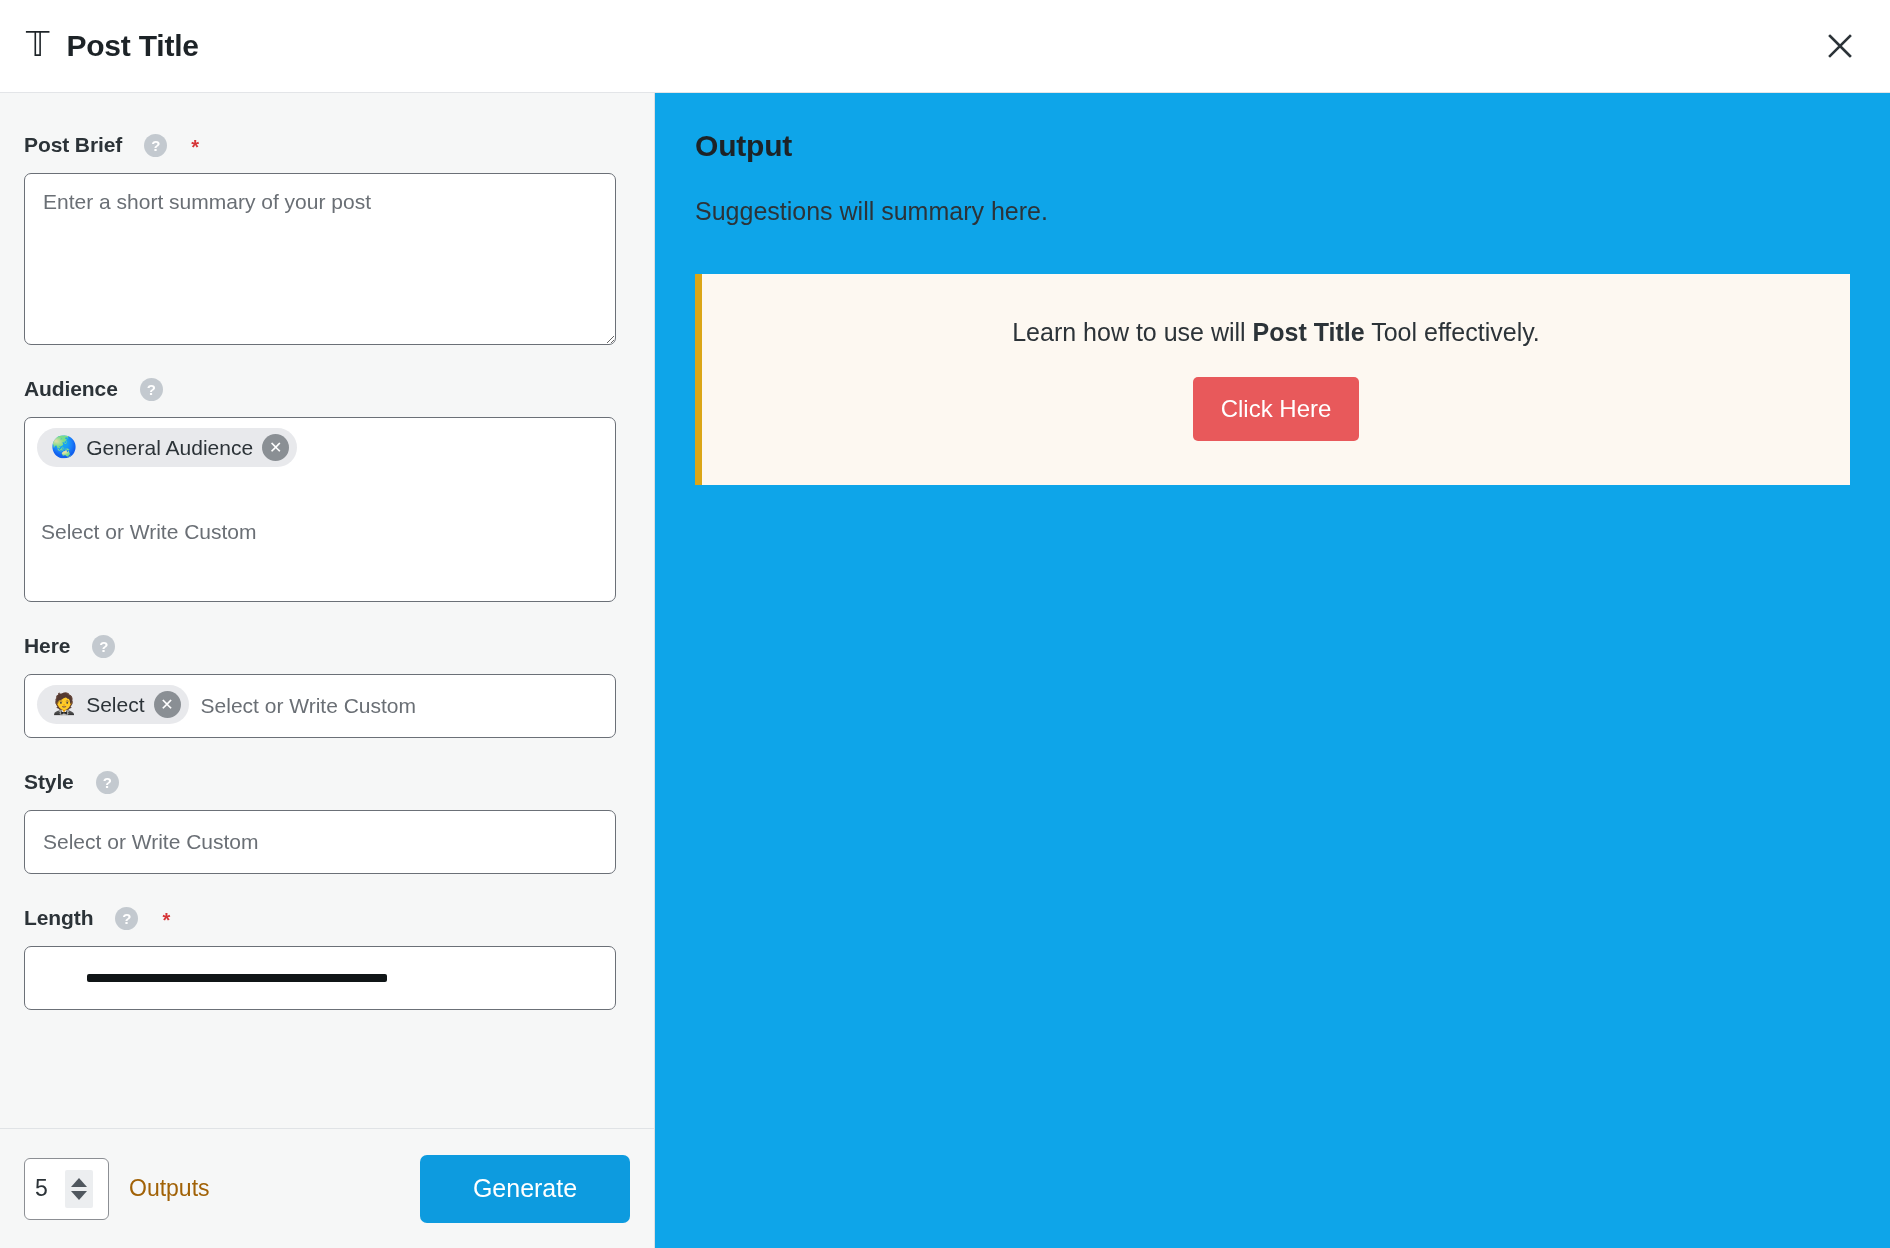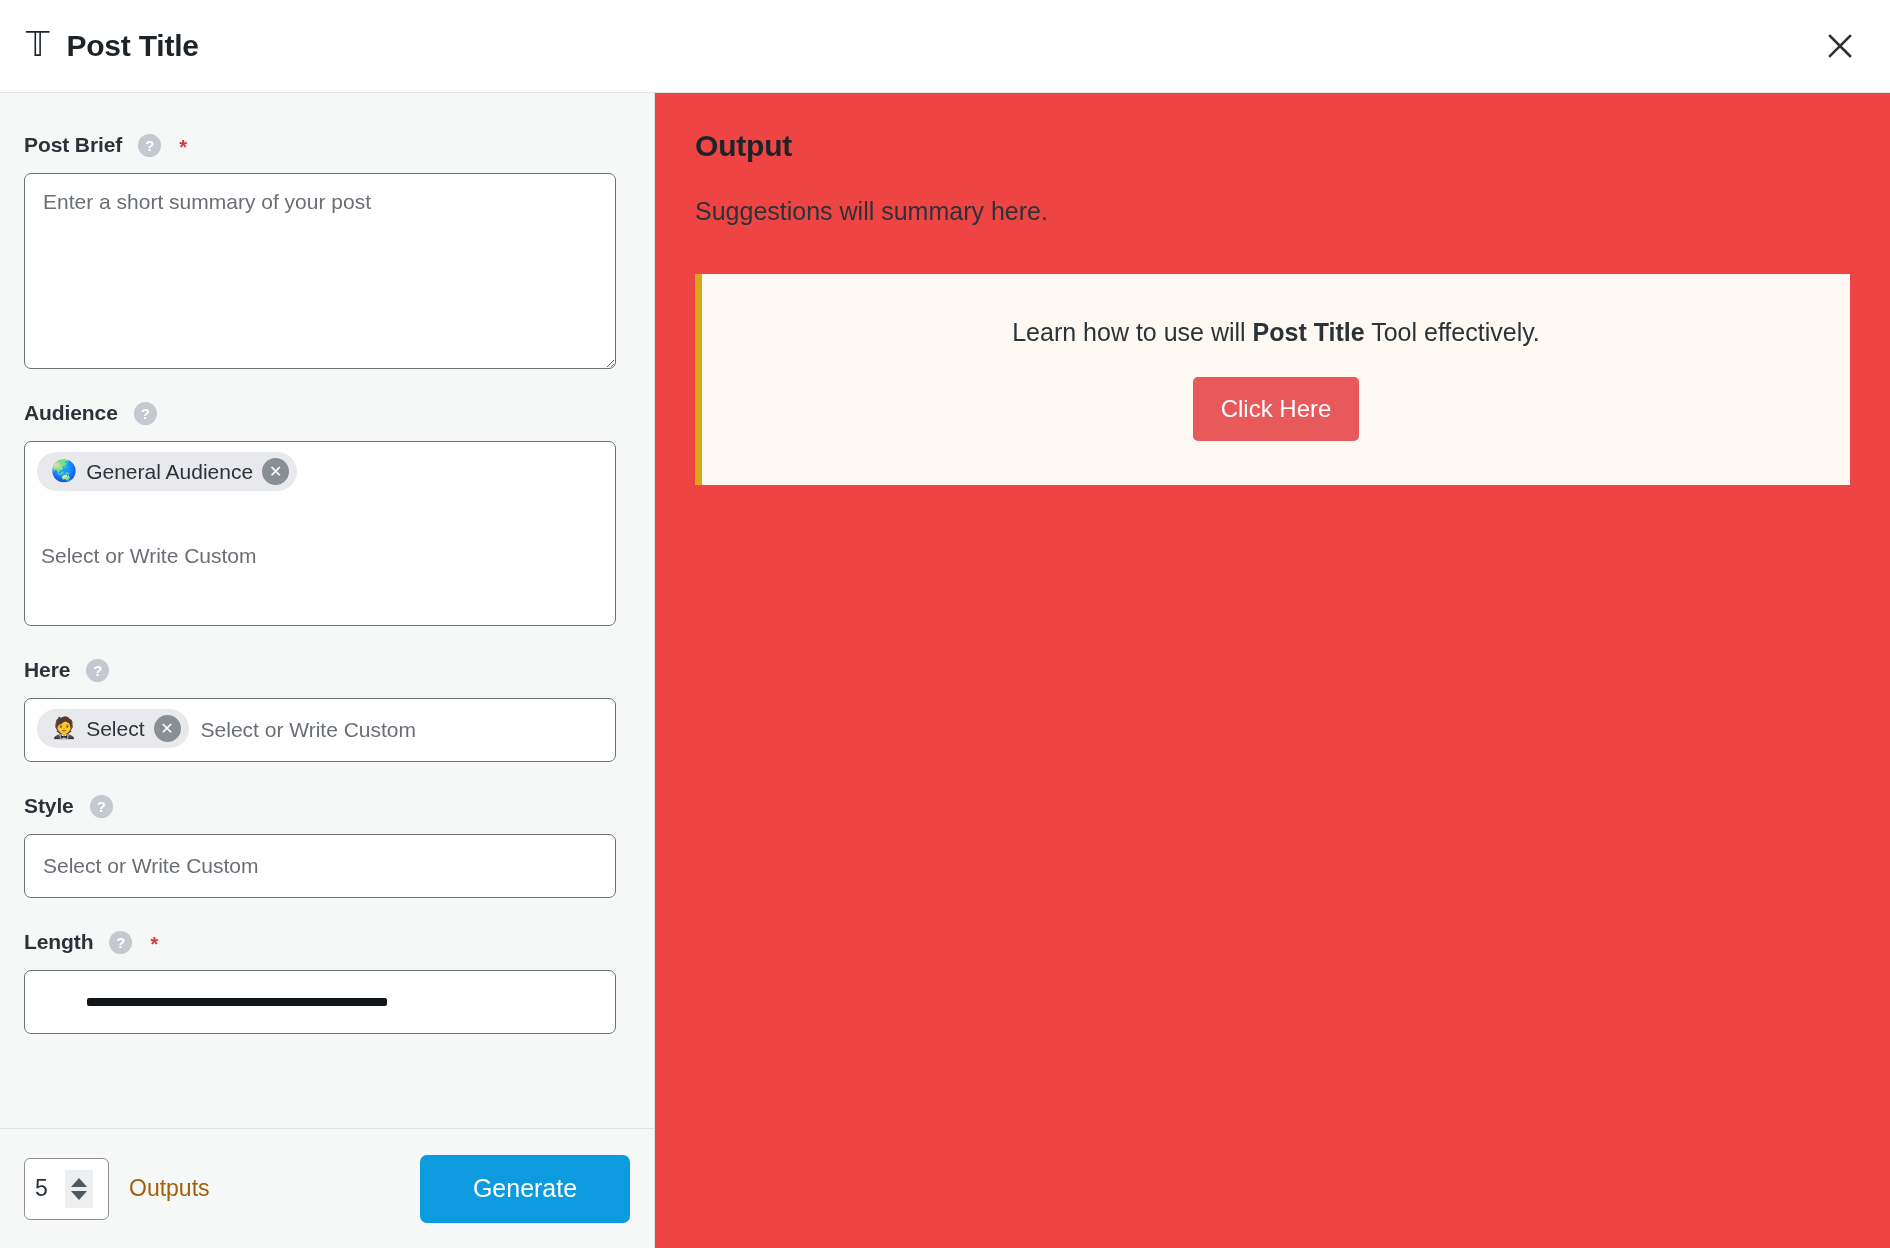--- a/index.html
+++ b/index.html
@@ -96,21 +96,21 @@
   .form-scroll {
     flex: 1 1 auto;
     overflow: hidden;
     padding: 40px 24px 0 24px;
   }
   .field { margin-bottom: 32px; }
 
   .field-label {
     display: flex;
     align-items: center;
-    gap: 16px;
+    gap: 22px;
     margin-bottom: 16px;
     font-size: 21px;
     font-weight: bold;
     color: #2c3338;
     letter-spacing: -0.1px;
   }
   .help-icon {
     width: 23px;
     height: 23px;
     border-radius: 50%;
@@ -130,21 +130,21 @@
     color: #d63638;
     font-size: 20px;
     font-weight: bold;
     line-height: 1;
     margin-left: 2px;
     margin-top: 4px;
   }
 
   textarea.brief-input {
     width: 592px;
-    height: 196px;
+    height: 172px;
     border: 1px solid #6b7077;
     border-radius: 7px;
     background: #ffffff;
     font-family: "Liberation Sans", sans-serif;
     font-size: 21px;
     color: #2c3338;
     padding: 16px 18px;
     resize: vertical;
     display: block;
     outline: none;
@@ -316,21 +316,21 @@
     padding: 0 36px;
     height: 68px;
     cursor: pointer;
     min-width: 210px;
     text-align: center;
   }
 
   
   .output-panel {
     flex: 1 1 auto;
-    background: #ef4444;
+    background: #0ea5e9;
     padding: 36px 40px 0 40px;
     min-width: 0;
     overflow: hidden;
   }
   .output-heading {
     font-size: 30px;
     font-weight: bold;
     color: #1d2327;
     letter-spacing: -0.2px;
     margin-bottom: 34px;

